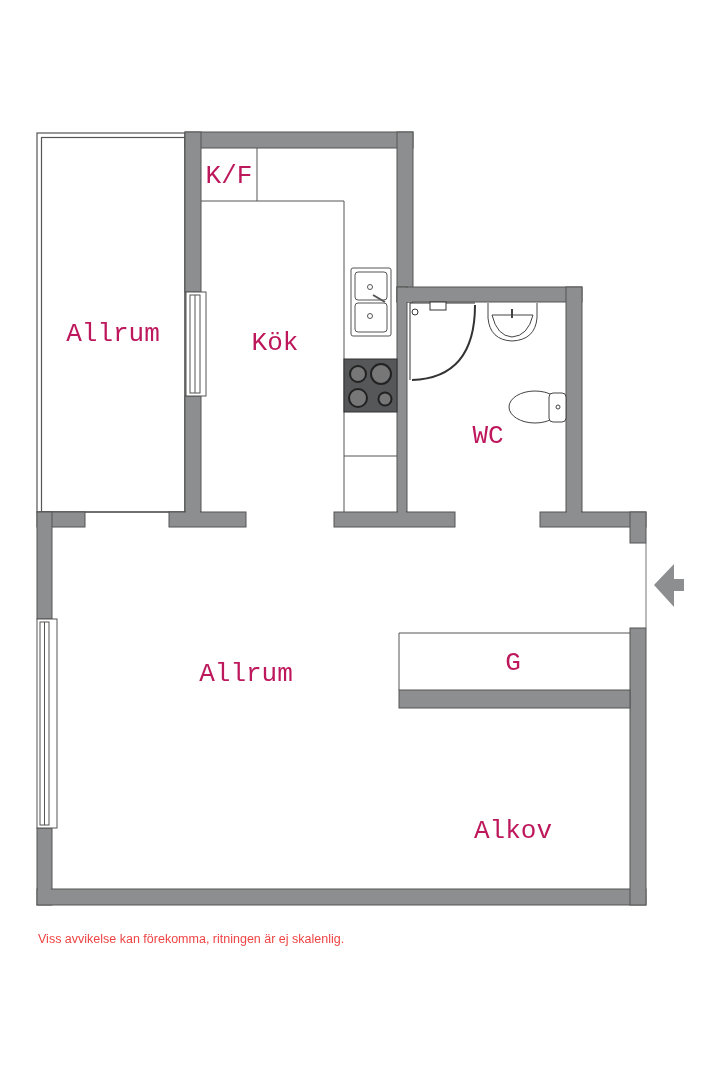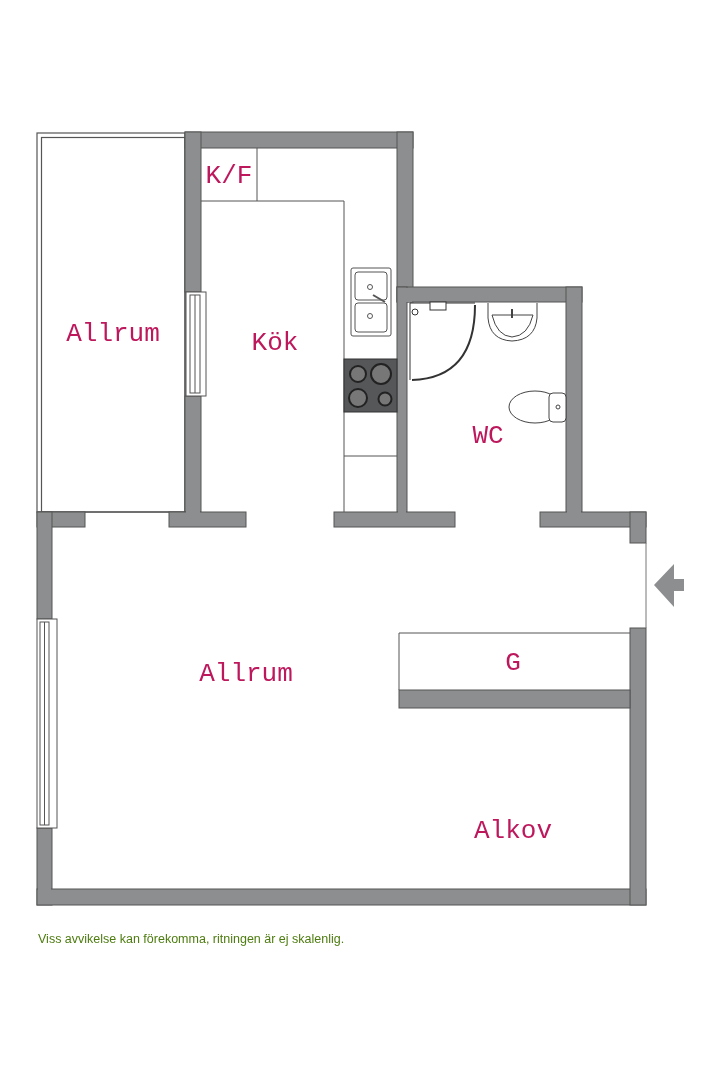--- a/index.html
+++ b/index.html
@@ -1,19 +1,19 @@
 <!DOCTYPE html>
 <html><head>
 <meta charset="utf-8">
 <style>
   html, body { margin:0; padding:0; background:#ffffff; }
   body { width:720px; height:1080px; position:relative; overflow:hidden; font-family:"DejaVu Sans", sans-serif; }
   #plan { position:absolute; left:0; top:0; }
   .lbl { position:absolute; font-family:Liberation Mono, monospace; color:#be185d; font-size:26px; line-height:1; white-space:nowrap; transform:translate(-50%,-50%); }
-  .note { position:absolute; left:38px; top:932px; font-size:12.5px; color:#4d7c0f; font-family:"Liberation Sans", sans-serif; }
+  .note { position:absolute; left:38px; top:932px; font-size:12.5px; color:#ef4444; font-family:"Liberation Sans", sans-serif; }
 </style>
 </head>
 <body>
 
 <svg id="plan" width="720" height="1080" viewBox="0 0 720 1080" xmlns="http://www.w3.org/2000/svg">
 
   <g fill="none" stroke="#555" stroke-width="1.2">
     <rect x="37" y="133" width="148" height="379"></rect>
     <rect x="41.5" y="137.5" width="143.5" height="374.5"></rect>
   </g>

